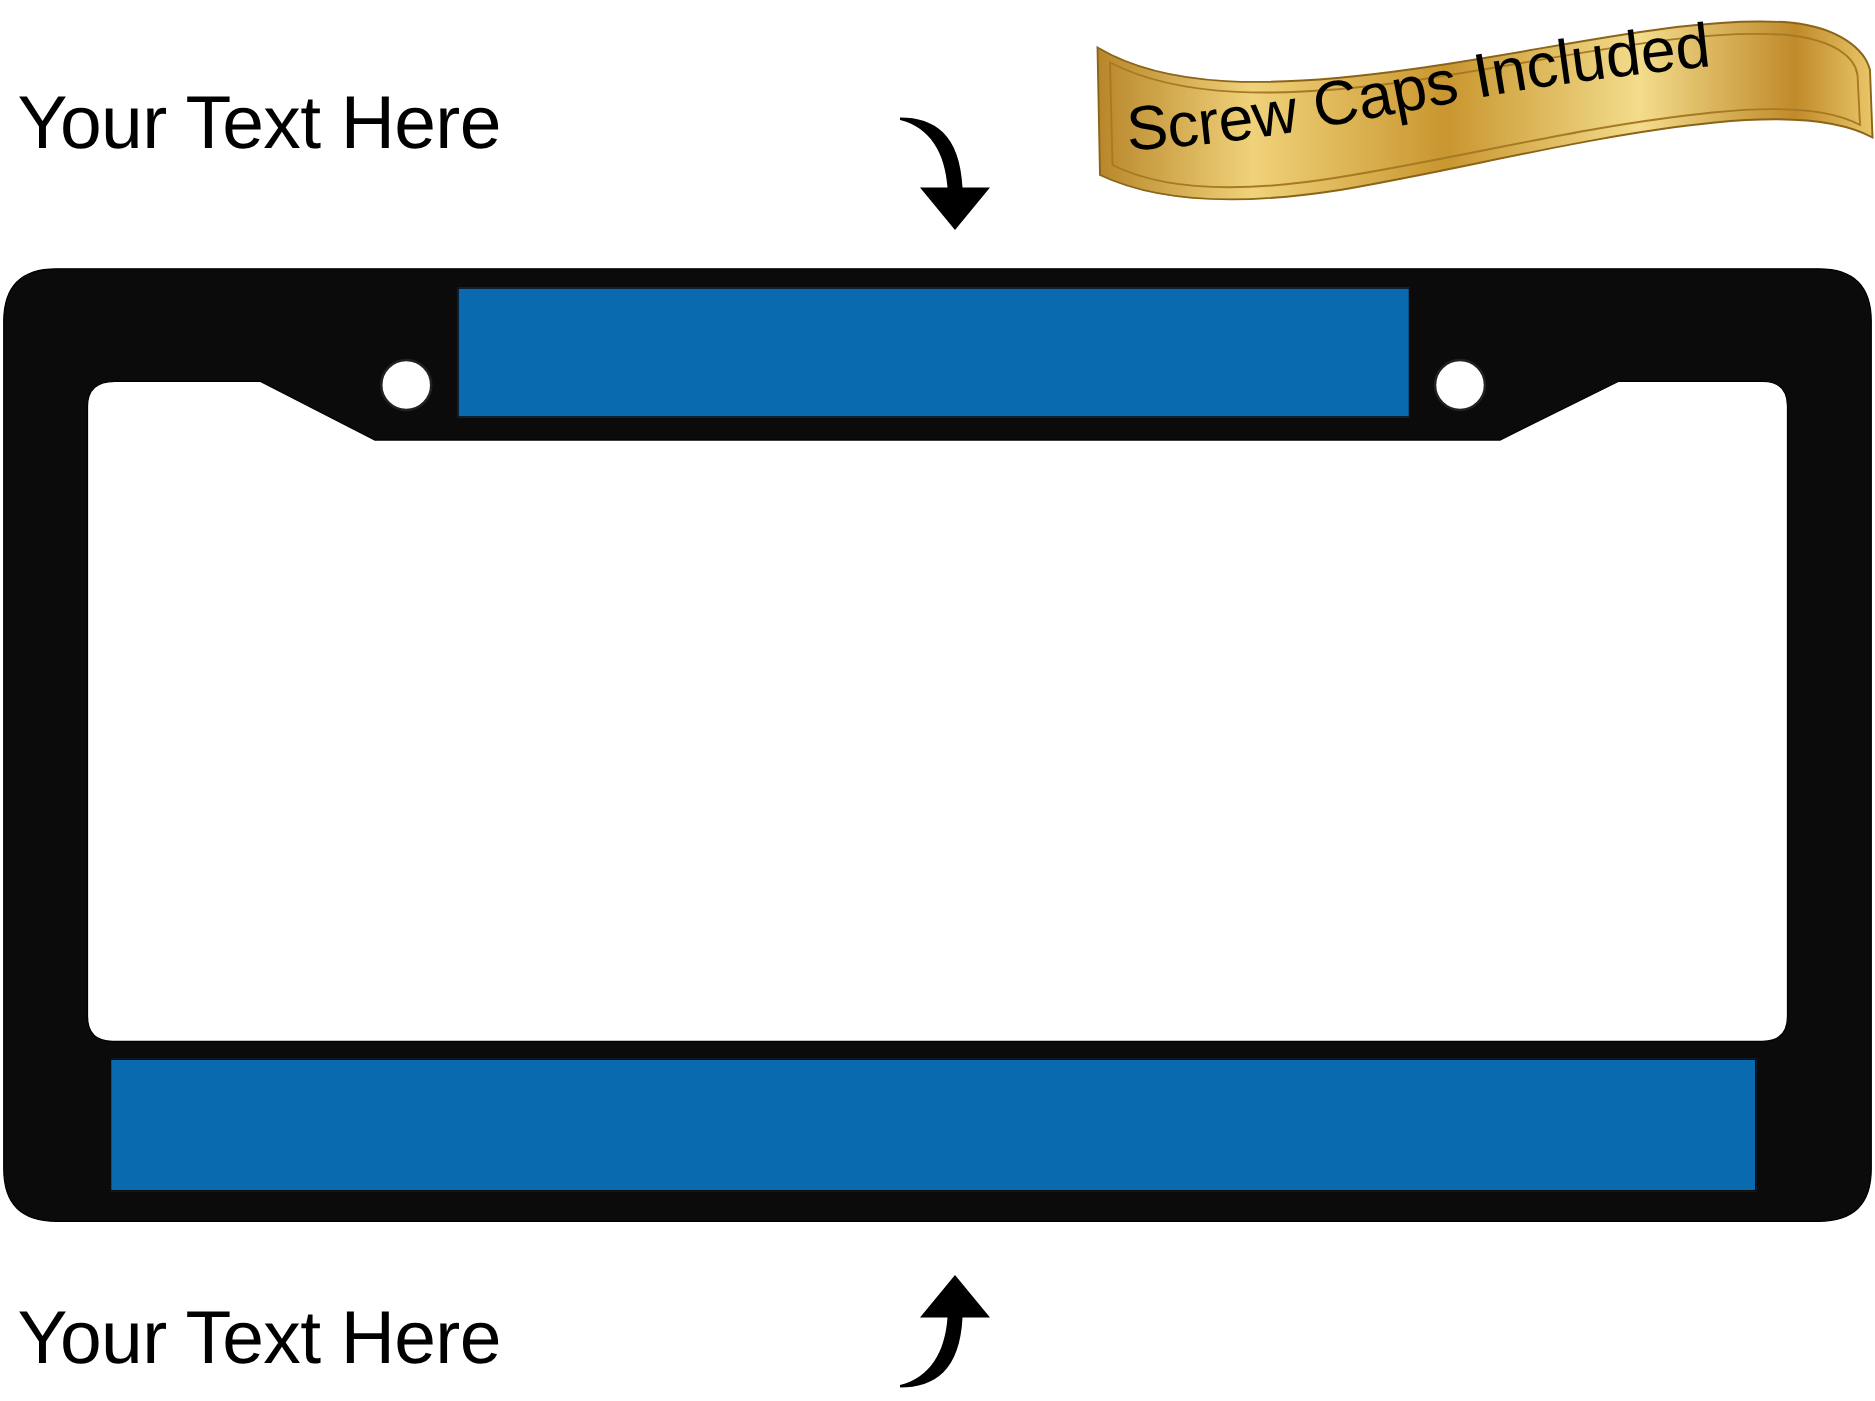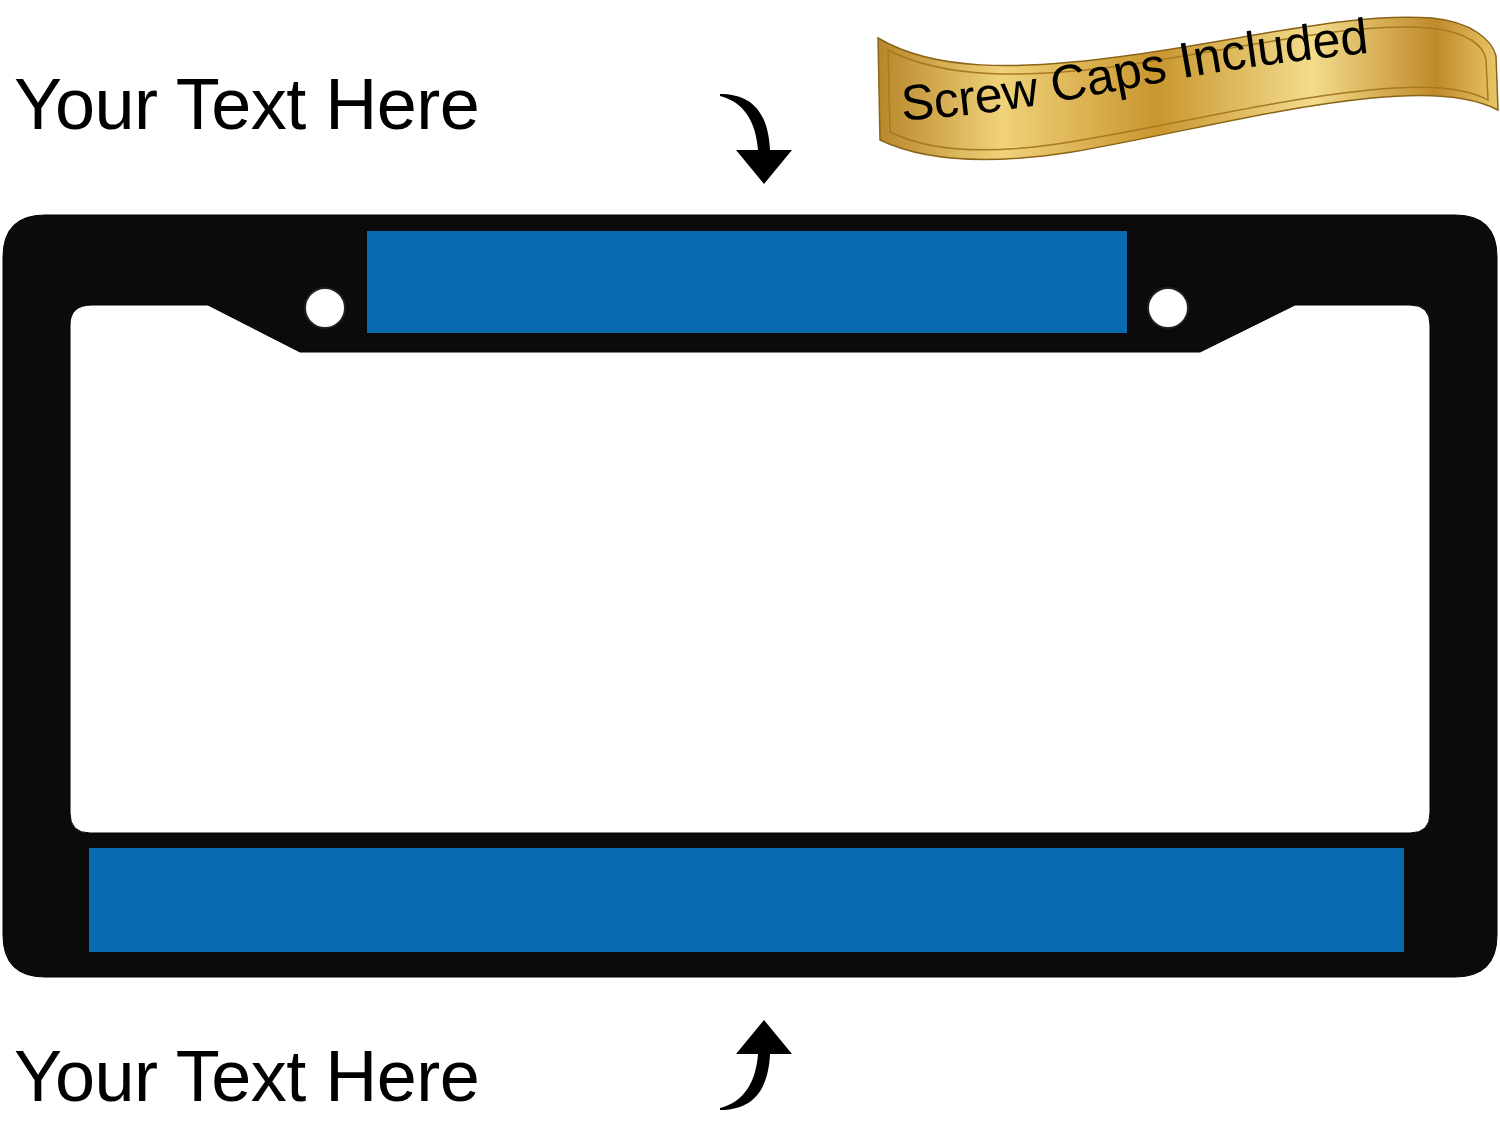--- a/index.html
+++ b/index.html
@@ -1,17 +1,17 @@
 <!DOCTYPE html>
 <html><head>
 <meta charset="utf-8">
 <style>
   html, body { margin: 0; padding: 0; background: #ffffff; }
   body { width: 1500px; height: 1121px; position: relative; overflow: hidden; font-family: "Liberation Sans", sans-serif; }
-  .caption { position: absolute; left: 14px; font-size: 72px; color: #000; line-height: 1; letter-spacing: -0.5px; white-space: nowrap; }
+  .caption { position: absolute; left: 14px; font-size: 60px; color: #000; line-height: 1; letter-spacing: -0.5px; white-space: nowrap; }
   .caption.top { top: 68px; }
   .caption.bottom { top: 1040px; }
   .arrow { position: absolute; }
   .arrow.down { left: 718px; top: 88px; width: 84px; height: 100px; }
   .arrow.up { left: 718px; top: 1016px; width: 84px; height: 100px; }
   .banner { position: absolute; left: 872px; top: 0; width: 628px; height: 180px; }
   .frame-svg { position: absolute; left: 0; top: 200px; width: 1500px; height: 800px; }
   .strip { position: absolute; background: var(--strip); box-sizing: border-box; border: 1px solid #0a0a0a; }
   .strip.top { left: 366px; top: 230px; width: 762px; height: 104px; }
   .strip.bottom { left: 88px; top: 847px; width: 1317px; height: 106px; }

